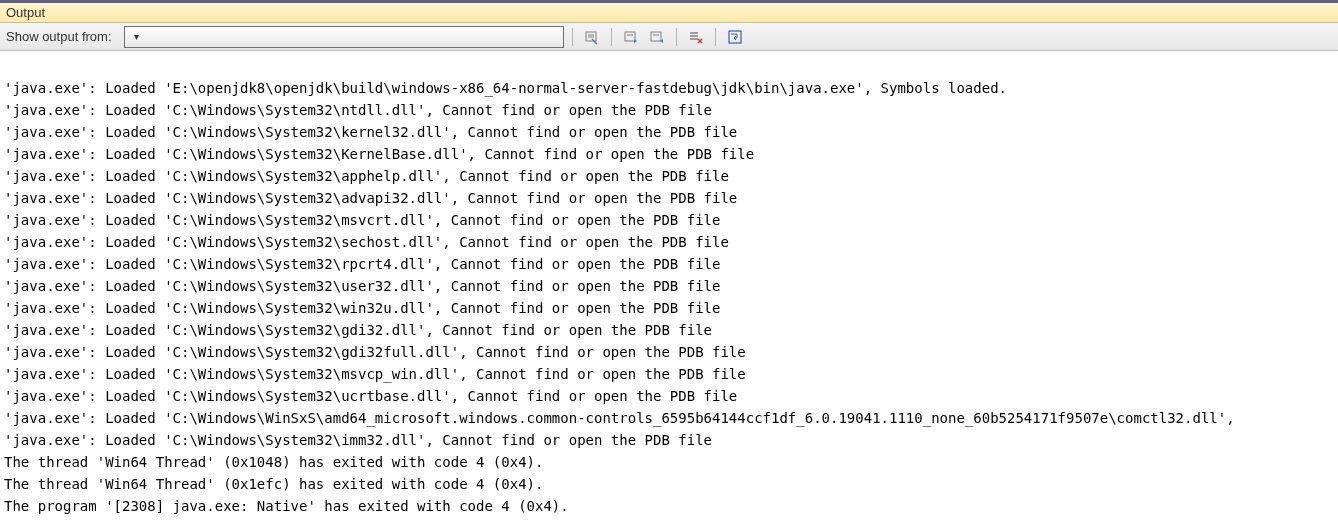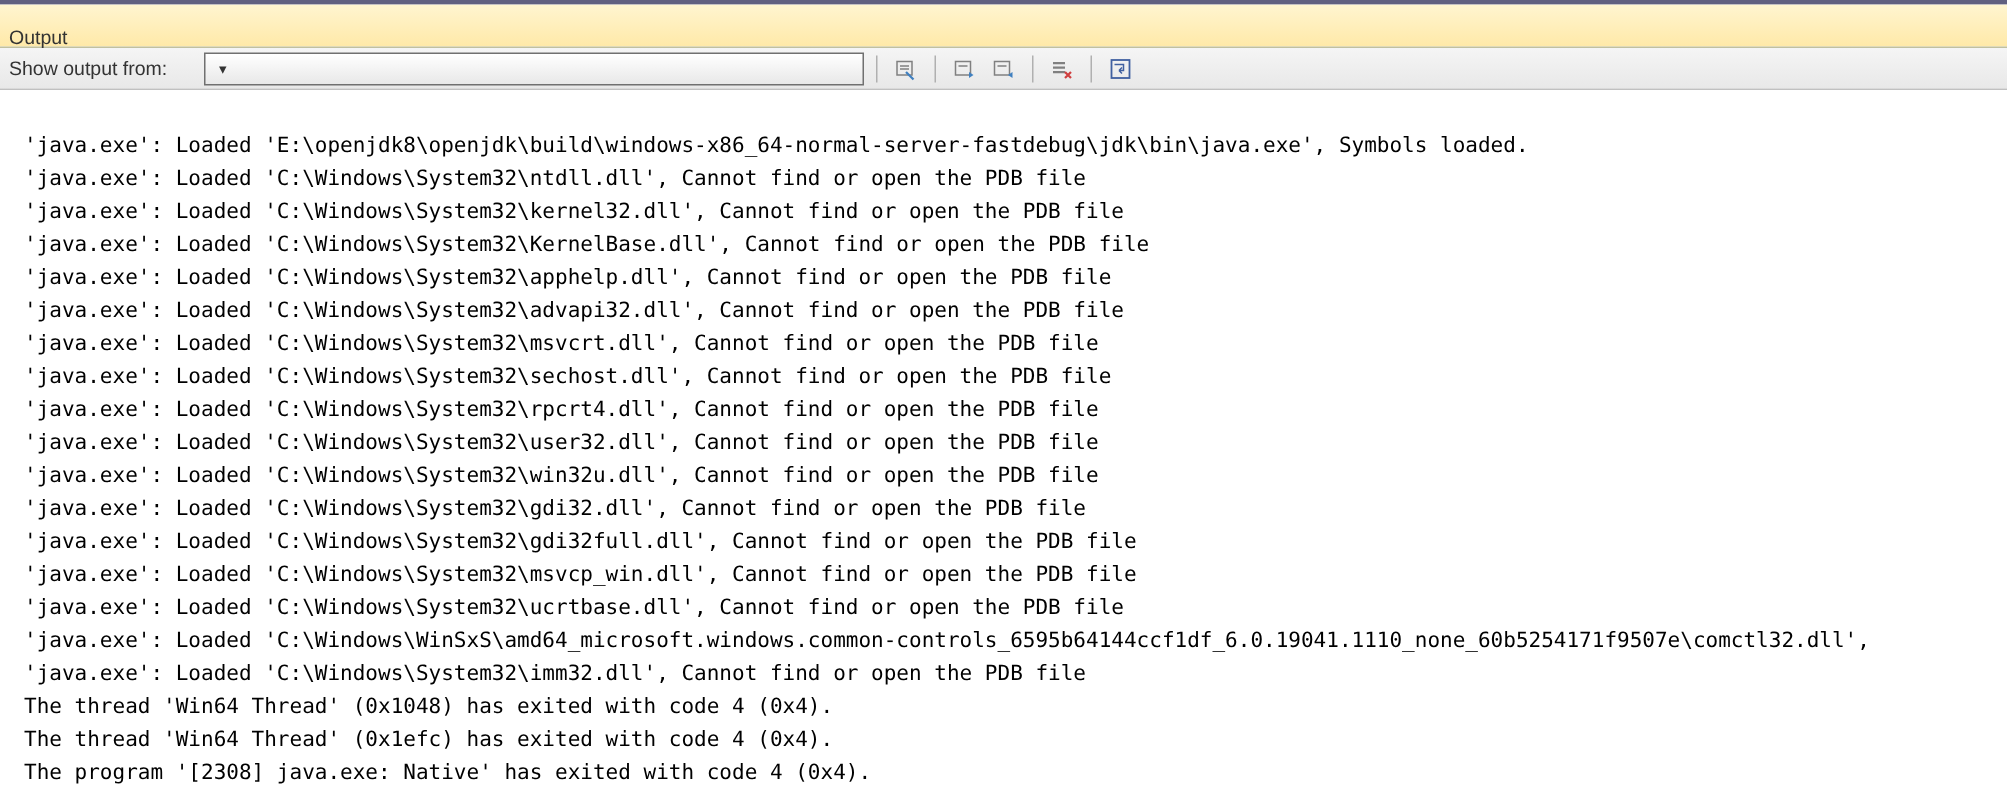--- a/index.html
+++ b/index.html
@@ -12,39 +12,39 @@
       font-size: 13px;
       background: #fff;
       width: 1338px;
       height: 530px;
       overflow: hidden;
       border-top: 3px solid #606080;
     }
     .title-bar {
       background: linear-gradient(to bottom, #fff5d0 0%, #ffe9a8 100%);
       border-bottom: 1px solid #c0c0a0;
-      padding: 14px 6px;
+      padding: 2px 6px;
       font-size: 13px;
       color: #333;
       height: 20px;
       line-height: 16px;
     }
     .toolbar {
       background: linear-gradient(to bottom, #f5f5f5 0%, #e8e8e8 100%);
       border-bottom: 1px solid #c0c0c0;
       padding: 4px 6px;
       display: flex;
       align-items: center;
       height: 28px;
       gap: 4px;
     }
     .toolbar-label {
       color: #333;
       font-size: 13px;
-      margin-right: 20px;
+      margin-right: 8px;
     }
     .dropdown {
       flex: 0 0 auto;
       width: 440px;
       height: 22px;
       background: linear-gradient(to bottom, #fff 0%, #e8e8e8 100%);
       border: 1px solid #707070;
       display: flex;
       align-items: center;
       padding: 0 4px;
@@ -75,21 +75,21 @@
       align-items: center;
       justify-content: center;
       cursor: pointer;
       border-radius: 2px;
     }
     .toolbar-btn svg {
       width: 16px;
       height: 16px;
     }
     .output-content {
-      padding: 4px 16px;
+      padding: 4px 4px;
       font-family: "SimSun", "Consolas", monospace;
       font-size: 14px;
       line-height: 22px;
       color: #000;
       white-space: pre;
       overflow: auto;
       height: calc(530px - 3px - 20px - 28px);
     }
     .output-line {
       white-space: pre;

